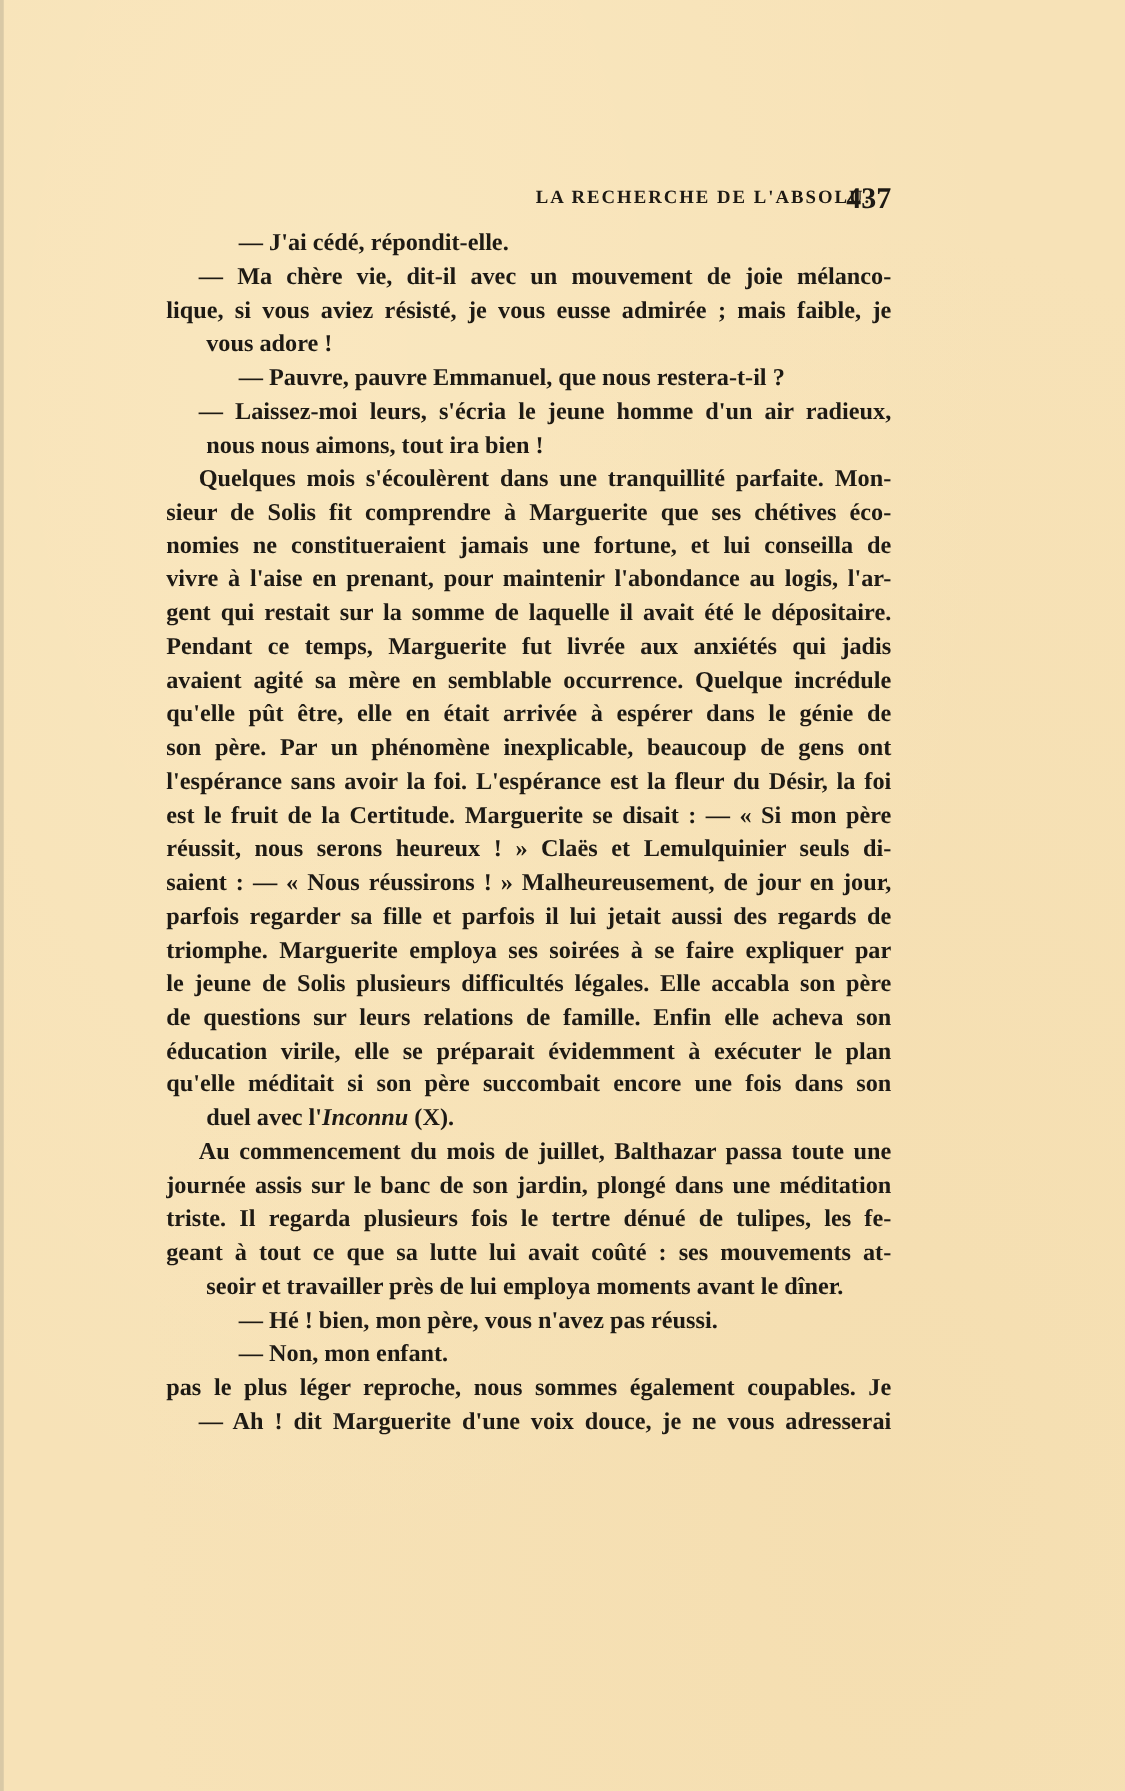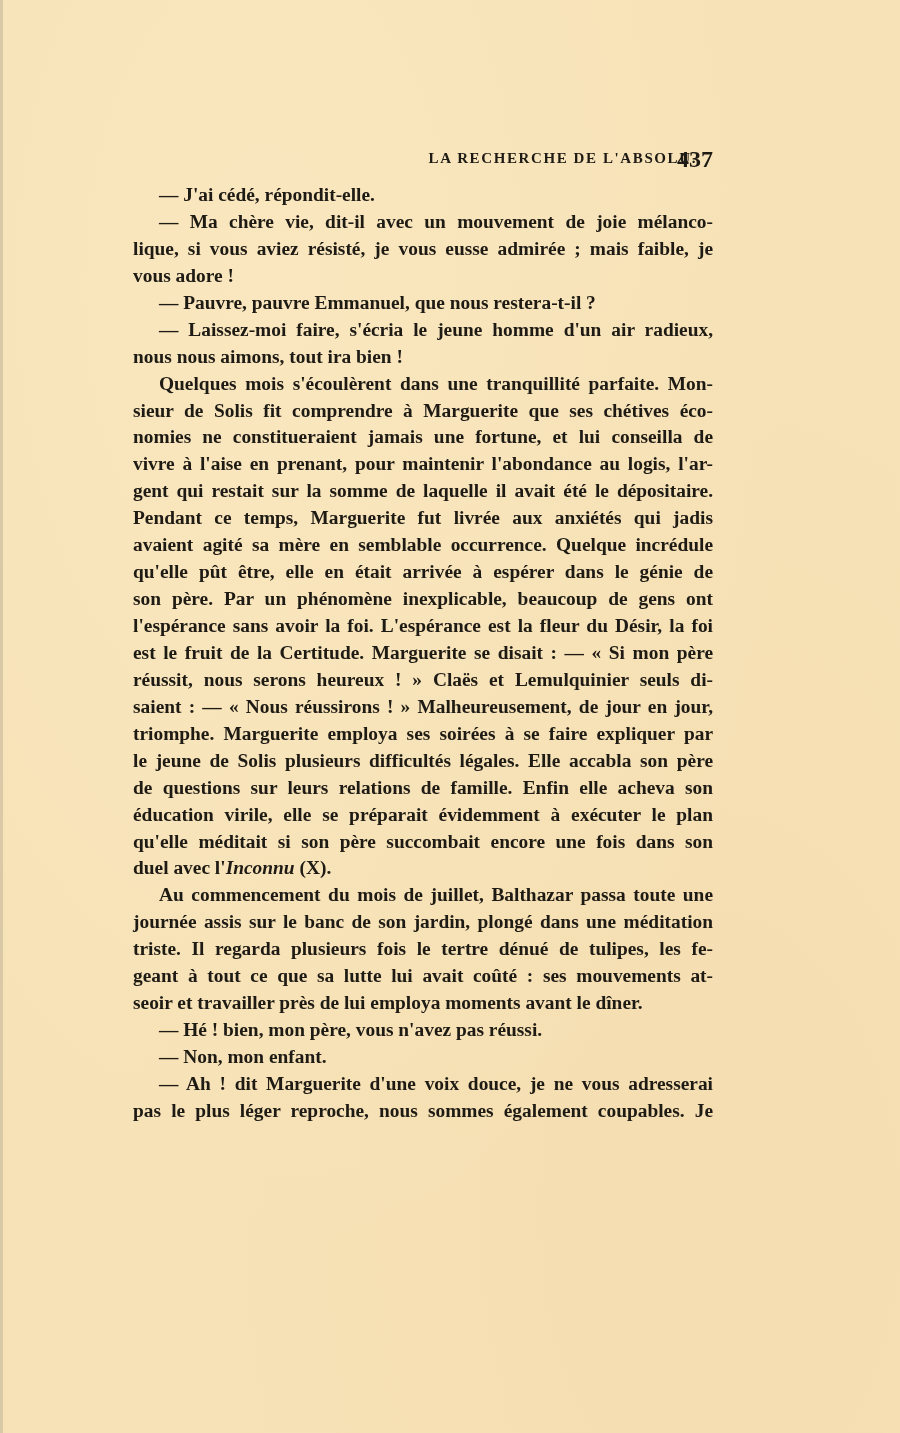--- a/index.html
+++ b/index.html
@@ -66,20 +66,21 @@
     }
     .line {
       display: block;
       white-space: nowrap;
       text-align: justify;
       text-align-last: justify;
       height: 26.95px;
     }
     .line.last {
       text-align-last: left;
+      margin-left: 32px;
     }
     .indent {
       padding-left: 26px;
     }
     em {
       font-style: italic;
     }
   </style>
 </head>
 <body>
@@ -91,44 +92,45 @@
     <div class="running-title">LA RECHERCHE DE L'ABSOLU.</div>
     <div class="page-number">437</div>
   </div>
 
   <div class="text-block" id="text-block">
       <span class="line indent last">— J'ai cédé, répondit-elle.</span>
       <span class="line indent">— Ma chère vie, dit-il avec un mouvement de joie mélanco-</span>
       <span class="line">lique, si vous aviez résisté, je vous eusse admirée ; mais faible, je</span>
       <span class="line last">vous adore !</span>
       <span class="line indent last">— Pauvre, pauvre Emmanuel, que nous restera-t-il ?</span>
-      <span class="line indent">— Laissez-moi faire, s'écria le jeune homme d'un air radieux,</span>
+      <span class="line indent">— Laissez-moi leurs, s'écria le jeune homme d'un air radieux,</span>
       <span class="line last">nous nous aimons, tout ira bien !</span>
       <span class="line indent">Quelques mois s'écoulèrent dans une tranquillité parfaite. Mon-</span>
       <span class="line">sieur de Solis fit comprendre à Marguerite que ses chétives éco-</span>
       <span class="line">nomies ne constitueraient jamais une fortune, et lui conseilla de</span>
       <span class="line">vivre à l'aise en prenant, pour maintenir l'abondance au logis, l'ar-</span>
       <span class="line">gent qui restait sur la somme de laquelle il avait été le dépositaire.</span>
       <span class="line">Pendant ce temps, Marguerite fut livrée aux anxiétés qui jadis</span>
       <span class="line">avaient agité sa mère en semblable occurrence. Quelque incrédule</span>
       <span class="line">qu'elle pût être, elle en était arrivée à espérer dans le génie de</span>
       <span class="line">son père. Par un phénomène inexplicable, beaucoup de gens ont</span>
       <span class="line">l'espérance sans avoir la foi. L'espérance est la fleur du Désir, la foi</span>
       <span class="line">est le fruit de la Certitude. Marguerite se disait : — « Si mon père</span>
       <span class="line">réussit, nous serons heureux ! » Claës et Lemulquinier seuls di-</span>
       <span class="line">saient : — « Nous réussirons ! » Malheureusement, de jour en jour,</span>
+      <span class="line">parfois regarder sa fille et parfois il lui jetait aussi des regards de</span>
       <span class="line">triomphe. Marguerite employa ses soirées à se faire expliquer par</span>
       <span class="line">le jeune de Solis plusieurs difficultés légales. Elle accabla son père</span>
       <span class="line">de questions sur leurs relations de famille. Enfin elle acheva son</span>
       <span class="line">éducation virile, elle se préparait évidemment à exécuter le plan</span>
       <span class="line">qu'elle méditait si son père succombait encore une fois dans son</span>
       <span class="line last">duel avec l'<em>Inconnu</em> (X).</span>
       <span class="line indent">Au commencement du mois de juillet, Balthazar passa toute une</span>
       <span class="line">journée assis sur le banc de son jardin, plongé dans une méditation</span>
       <span class="line">triste. Il regarda plusieurs fois le tertre dénué de tulipes, les fe-</span>
       <span class="line">geant à tout ce que sa lutte lui avait coûté : ses mouvements at-</span>
       <span class="line last">seoir et travailler près de lui employa moments avant le dîner.</span>
       <span class="line indent last">— Hé ! bien, mon père, vous n'avez pas réussi.</span>
       <span class="line indent last">— Non, mon enfant.</span>
+      <span class="line">pas le plus léger reproche, nous sommes également coupables. Je</span>
       <span class="line indent">— Ah ! dit Marguerite d'une voix douce, je ne vous adresserai</span>
-      <span class="line">pas le plus léger reproche, nous sommes également coupables. Je</span>
     </div>
 </div>
 
 </body></html>

